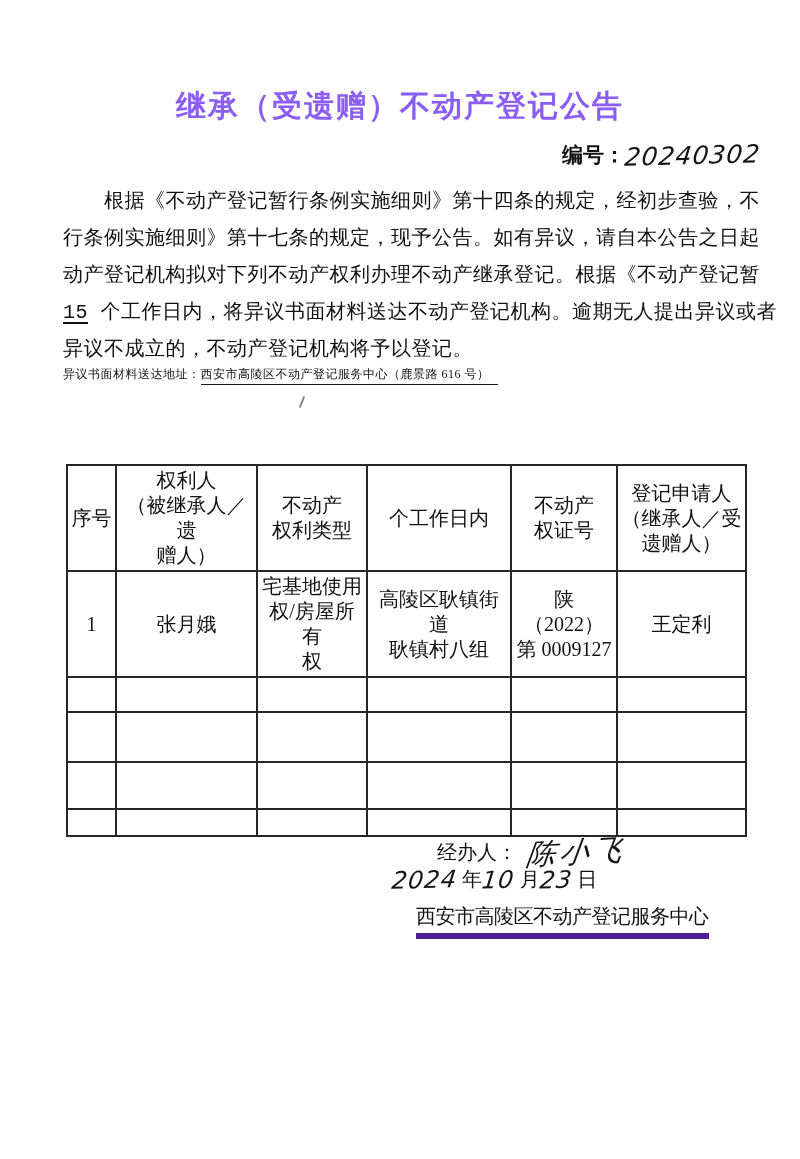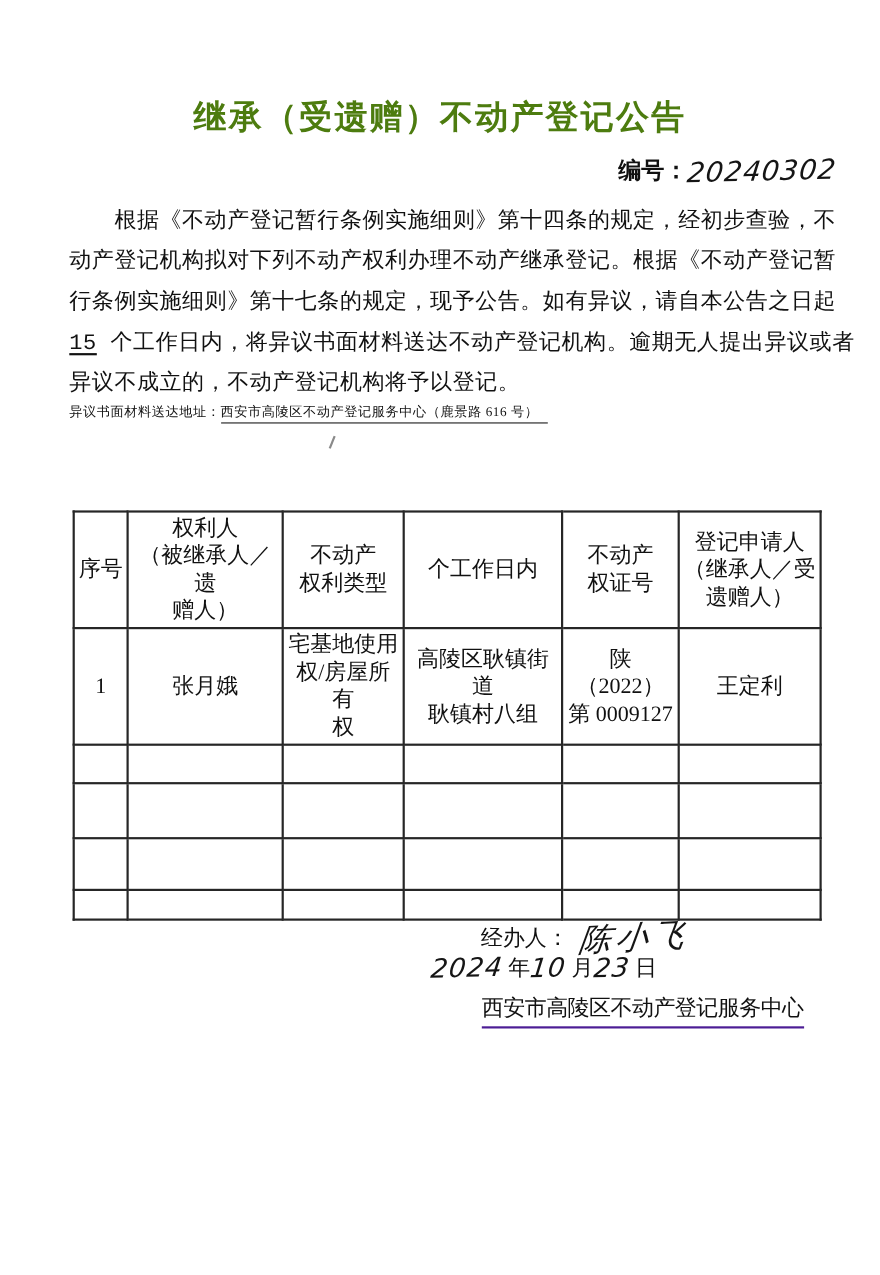--- a/index.html
+++ b/index.html
@@ -9,21 +9,21 @@
     margin:0 auto;
     background:#ffffff;
     font-family:"Liberation Serif","DejaVu Serif",serif;
     color:#111;
     overflow:hidden;
   }
   .doc-title{
     position:absolute;top:86px;left:0;width:800px;
     text-align:center;
     font-family:"Liberation Sans","DejaVu Sans",sans-serif;
-    font-weight:bold;font-size:30px;letter-spacing:2px;color:#4d7c0f;
+    font-weight:bold;font-size:30px;letter-spacing:2px;color:#8b5cf6;
   }
   .ref-line{
     position:absolute;top:141px;left:533px;white-space:nowrap;
   }
   .ref-label{
     font-family:"Liberation Sans","DejaVu Sans",sans-serif;
     font-weight:bold;font-size:21px;margin-left:29px;
   }
   .hw{ 
     font-family:"DejaVu Sans",sans-serif;
@@ -63,39 +63,39 @@
   tr.r-e1{height:35px;}
   tr.r-e2{height:50px;}
   tr.r-e3{height:47px;}
   tr.r-e4{height:27px;}
   td.cell-cert{text-align:left;padding-left:6px;}
   .sig-handler{position:absolute;top:833px;left:437px;font-size:20px;white-space:nowrap;}
   .sig-name{font-size:29px;letter-spacing:4px;vertical-align:-3px;margin-left:10px;transform:skewX(-10deg) rotate(-3deg);}
   .sig-date{position:absolute;top:866px;left:392px;font-size:20px;white-space:nowrap;}
   .hw-date{font-size:24px;letter-spacing:1px;vertical-align:-2px;}
   .sig-org{
-    position:absolute;top:903px;left:438px;font-size:20px;white-space:nowrap;
-    border-bottom:2px solid #4c1d95;padding-bottom:3px;letter-spacing:-0.5px;
+    position:absolute;top:903px;left:416px;font-size:20px;white-space:nowrap;
+    border-bottom:6px solid #4c1d95;padding-bottom:3px;letter-spacing:-0.5px;
   }
 </style>
 </head>
 <body>
 
 <div class="page">
 
   <div class="doc-title">继承（受遗赠）不动产登记公告</div>
 
   <div class="ref-line">
     <span class="ref-label">编号：</span><span class="hw ref-num">20240302</span>
   </div>
 
   <div class="body-para">
     <div class="para-line indent"><span class="u-num"></span><span>根据《不动产登记暂行条例实施细则》第十四条的规定，经初步查验，不</span></div>
+    <div class="para-line"><span class="u-num"></span><span>行条例实施细则》第十七条的规定，现予公告。如有异议，请自本公告之日起</span></div>
     <div class="para-line"><span class="u-num"></span><span>动产登记机构拟对下列不动产权利办理不动产继承登记。根据《不动产登记暂</span></div>
-    <div class="para-line"><span class="u-num"></span><span>行条例实施细则》第十七条的规定，现予公告。如有异议，请自本公告之日起</span></div>
     <div class="para-line"><span class="u-num">15</span><span> 个工作日内，将异议书面材料送达不动产登记机构。逾期无人提出异议或者</span></div>
     <div class="para-line"><span class="u-num"></span><span>异议不成立的，不动产登记机构将予以登记。</span></div>
   </div>
 
   <div class="addr-line1">
     <span>异议书面材料送达地址：</span><span class="u-val">西安市高陵区不动产登记服务中心（鹿景路 616 号）</span>
   </div>
 
 
   <div class="stray-tick"></div>

